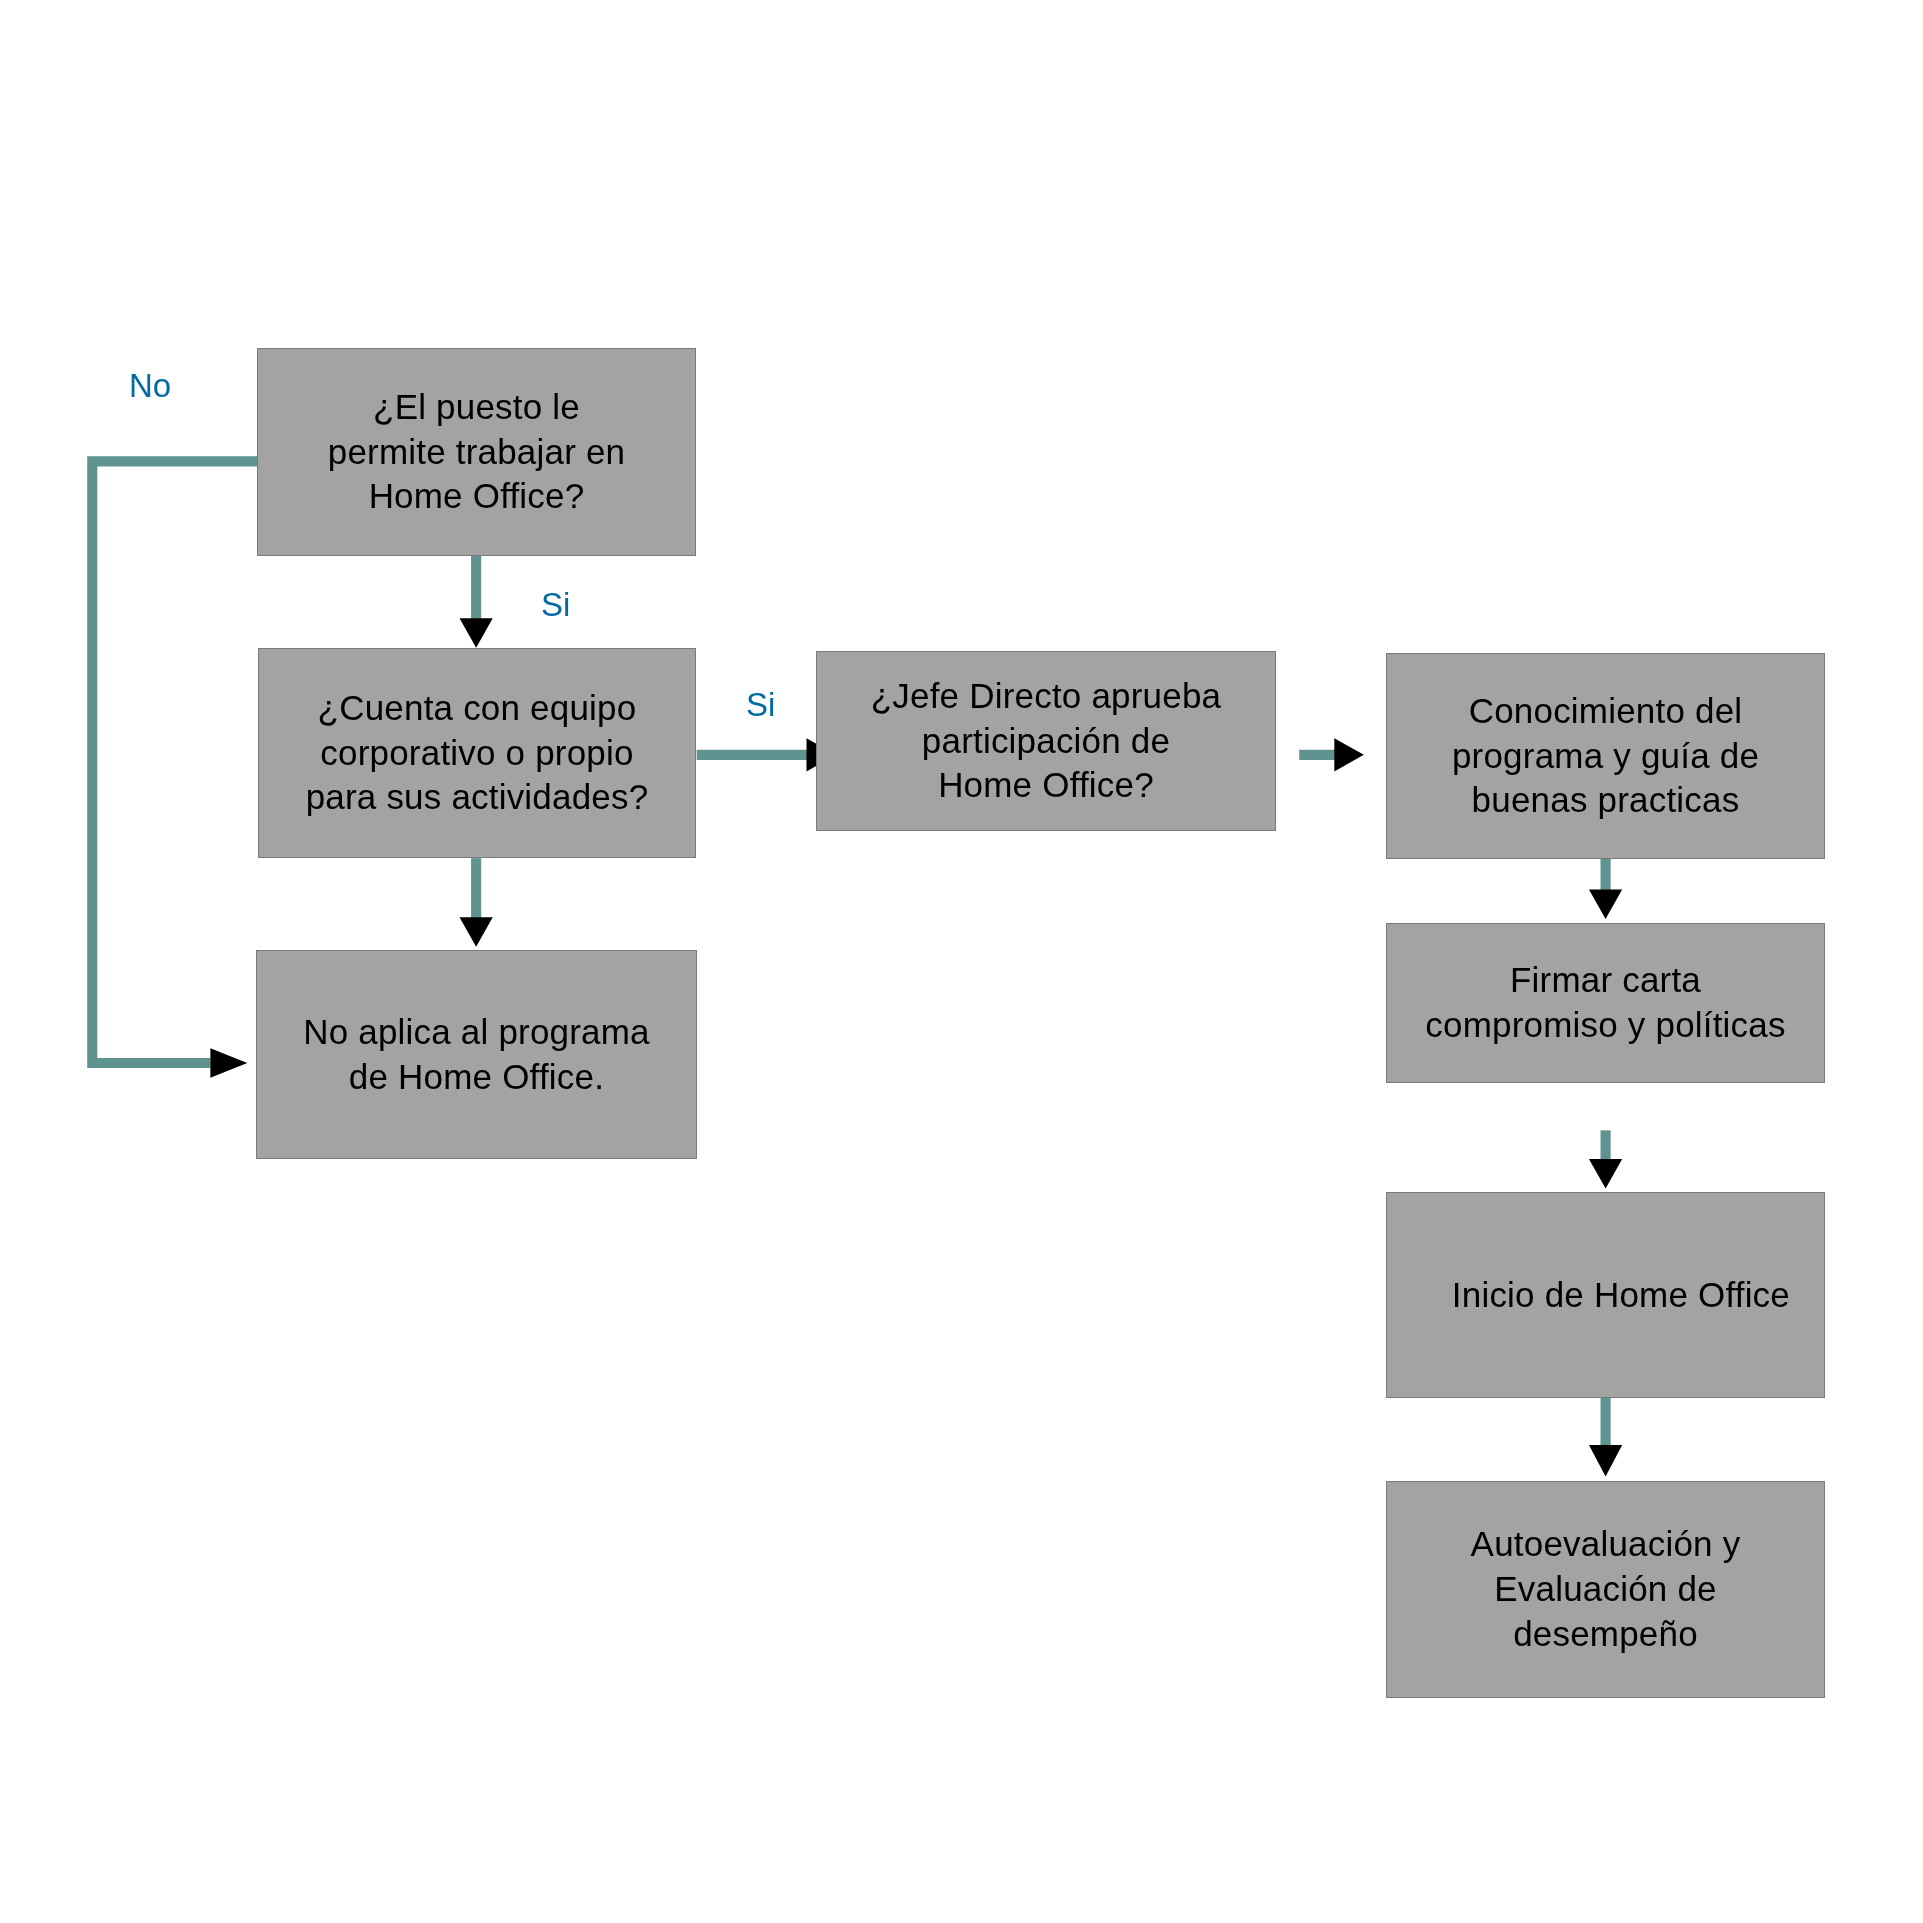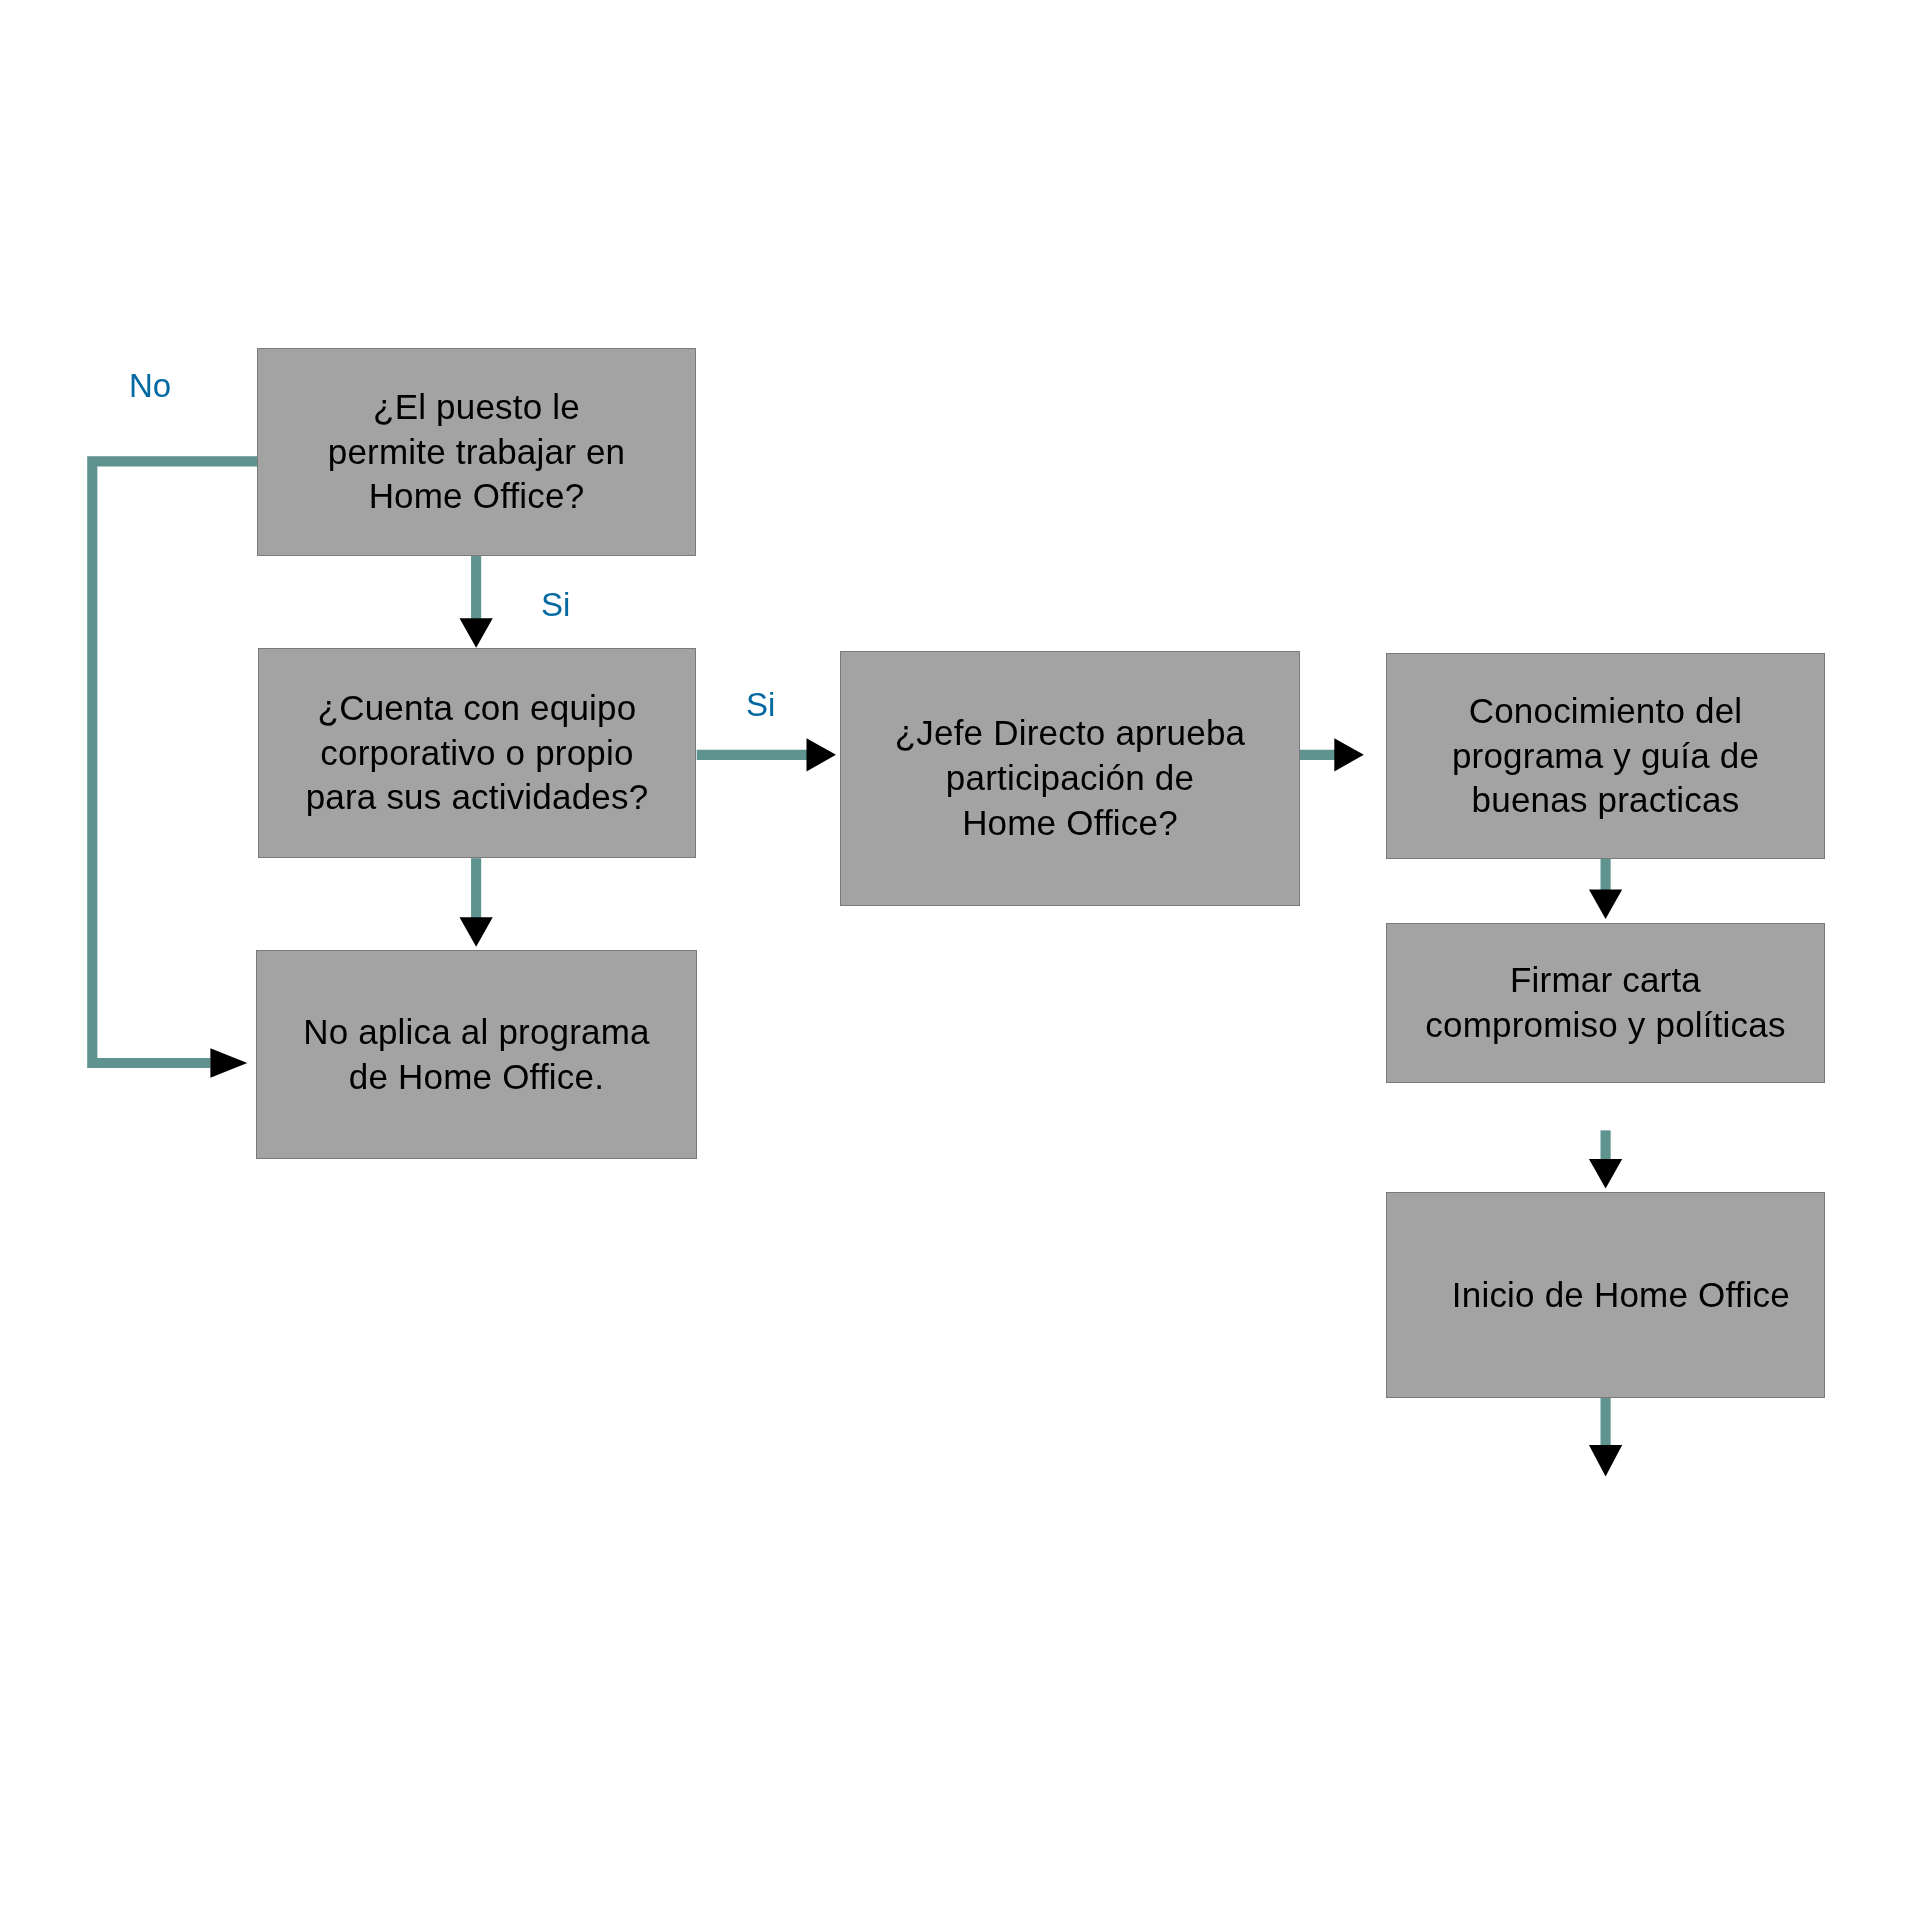--- a/index.html
+++ b/index.html
@@ -123,41 +123,46 @@
     <span class="node-text">¿Cuenta con equipo
 corporativo o propio
 para sus actividades?</span>
   </div>
 
   <div class="node" style="left:256px; top:950px; width:441px; height:209px;justify-content:center;">
     <span class="node-text">No aplica al programa
 de Home Office.</span>
   </div>
 
-  <div class="node" style="left:840px; top:651px; width:460px; height:255px;">
+  <div class="node" style="left:816px; top:651px; width:460px; height:180px;">
     <span class="node-text">¿Jefe Directo aprueba
 participación de
 Home Office?</span>
   </div>
 
   <div class="node" style="left:1386px; top:653px; width:439px; height:206px;">
     <span class="node-text">Conocimiento del
 programa y guía de
 buenas practicas</span>
   </div>
 
   <div class="node" style="left:1386px; top:923px; width:439px; height:160px;">
     <span class="node-text">Firmar carta
 compromiso y políticas</span>
   </div>
 
   <div class="node" style="left:1386px; top:1192px; width:439px; height:206px;padding-left:40px;">
     <span class="node-text">Inicio de Home Office</span>
   </div>
 
+  <div class="node" style="left:1386px; top:1481px; width:439px; height:217px;">
+    <span class="node-text">Autoevaluación y
+Evaluación de
+desempeño</span>
+  </div>
 
   <div class="edge-label" style="left:129px; top:369px;">No</div>
 
   <div class="edge-label" style="left:541px; top:588px;">Si</div>
 
   <div class="edge-label" style="left:746px; top:688px;">Si</div>
 
 </div>
 
 

